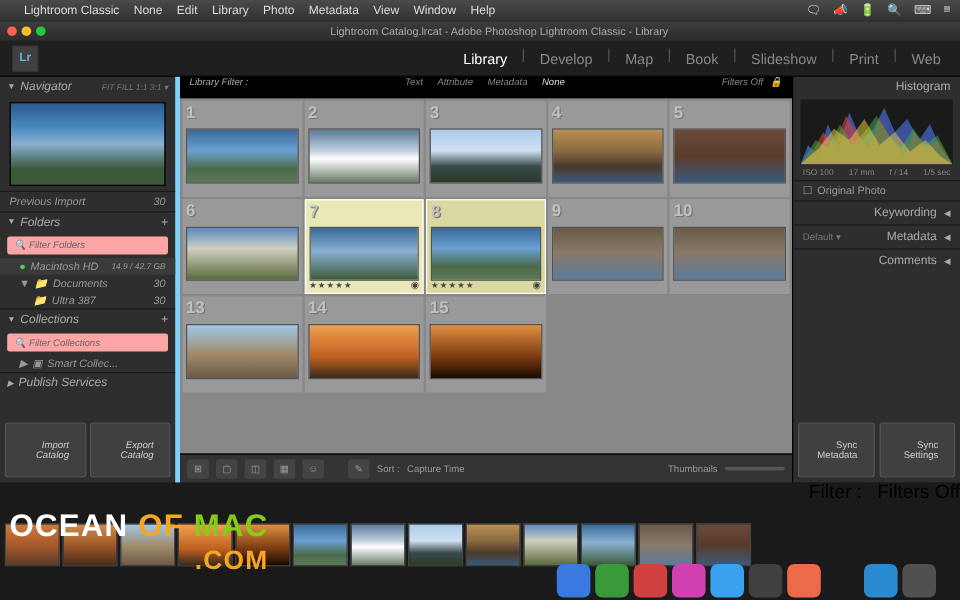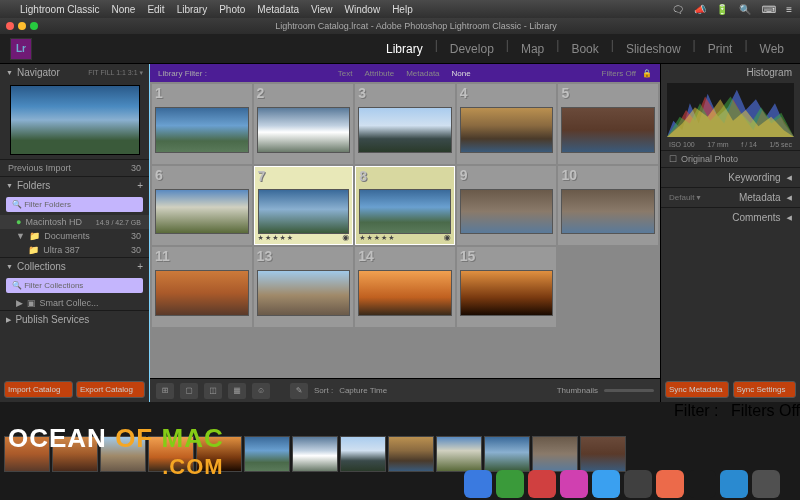--- a/index.html
+++ b/index.html
@@ -12,48 +12,48 @@
 
 
 .titlebar { height: 16px; background: linear-gradient(#3c3c3c,#2c2c2c); display: flex; align-items: center; font-size: 9px; color: #aaa; padding: 0 6px; }
 .traffic { display: flex; gap: 4px; }
 .traffic span { width: 8px; height: 8px; border-radius: 50%; }
 .traffic .r { background: #ff5f56; } .traffic .y { background: #ffbd2e; } .traffic .g { background: #27c93f; }
 .titlebar .title { flex: 1; text-align: center; }
 
 
 .appheader { height: 30px; background: #1f1f1f; display: flex; align-items: center; padding: 0 10px; border-bottom: 1px solid #000; }
-.lr-logo { width: 22px; height: 22px; background: #701a75; border: 1px solid #333; display: flex; align-items: center; justify-content: center; font-size: 10px; color: #6faed0; font-weight: bold; }
+.lr-logo { width: 22px; height: 22px; background: #404040; border: 1px solid #333; display: flex; align-items: center; justify-content: center; font-size: 10px; color: #6faed0; font-weight: bold; }
 .progress { margin-left: 10px; font-size: 9px; color: #ccc; }
 .progress .bar { width: 120px; height: 3px; background: #333; margin-top: 2px; }
 .progress .bar .fill { width: 60%; height: 100%; background: #888; }
 .modules { margin-left: auto; display: flex; gap: 2px; font-size: 12px; color: #888; }
 .modules .sep { color: #555; padding: 0 4px; }
 .modules .mod { padding: 4px 6px; cursor: pointer; }
 .modules .mod.active { color: #fff; }
 
 
 .main { display: flex; height: 338px; }
 
 
-.leftpanel { width: 150px; background: #2e2e2e; border-right: 1px solid #7dd3fc; display: flex; flex-direction: column; font-size: 9px; color: #ccc; }
+.leftpanel { width: 150px; background: #2e2e2e; border-right: 4px solid #7dd3fc; display: flex; flex-direction: column; font-size: 9px; color: #ccc; font-style: italic; }
 .panel-sec { border-bottom: 1px solid #1a1a1a; }
 .panel-head { display: flex; align-items: center; padding: 3px 6px; font-size: 10px; color: #aaa; }
 .panel-head .tri { margin-right: 4px; font-size: 7px; }
 .panel-head .label { flex: 1; }
 .nav-preview { width: 130px; height: 70px; margin: 4px auto; background: linear-gradient(180deg,#2a5a8a 0%,#4a8ac0 30%,#8ab0d0 50%,#3a5a3a 80%); border: 1px solid #000; }
 .folder-row { display: flex; padding: 2px 8px 2px 16px; color: #999; align-items: center; gap: 4px; }
 .folder-row .count { margin-left: auto; }
-.filter-box { margin: 3px 6px; padding: 3px 6px; background: #c4b5fd; color: #666; font-size: 8px; border-radius: 2px; }
+.filter-box { margin: 3px 6px; padding: 3px 6px; background: #fca5a5; color: #666; font-size: 8px; border-radius: 2px; }
 .btn-row { display: flex; gap: 3px; padding: 4px; margin-top: auto; }
-.btn { flex: 1; background: #c2410c; border: 1px solid #555; border-radius: 3px; color: #ccc; font-size: 8px; padding: 3px; text-align: left; cursor: pointer; }
+.btn { flex: 1; background: #404040; border: 1px solid #555; border-radius: 3px; color: #ccc; font-size: 8px; padding: 13px; text-align: right; cursor: pointer; }
 
 
 .center { flex: 1; background: #2a2a2a; display: flex; flex-direction: column; }
-.filterbar { height: 18px; background: #4c1d95; display: flex; align-items: center; padding: 0 8px; font-size: 8px; color: #888; }
+.filterbar { height: 18px; background: #000000; display: flex; align-items: flex-start; padding: 0 8px; font-size: 8px; color: #888; font-style: italic; }
 .filterbar .label { color: #aaa; }
 .filterbar .spacer { flex: 1; }
 .filterbar .tab { padding: 0 6px; cursor: pointer; }
 .filterbar .tab.active { color: #ddd; }
 .filterbar .lock { margin-left: 6px; }
 .scrollwrap { flex: 1; background: #888; overflow: hidden; padding: 2px; }
 .grid { display: grid; grid-template-columns: repeat(5, 1fr); gap: 2px; }
 .cell { aspect-ratio: 1.25; background: #999; position: relative; padding: 6px 3px 3px; }
 .cell .num { position: absolute; top: 1px; left: 3px; font-size: 14px; color: #c0c0c0; font-weight: bold; text-shadow: 1px 1px 0 #777; }
 .cell .thumb { width: 100%; height: 65%; margin-top: 18%; border: 1px solid #555; }
@@ -277,25 +277,20 @@
             <span class="num">9</span>
     <div class="thumb t8"></div>
 
     </div>
           <div class="cell">
             <span class="num">10</span>
     <div class="thumb t8"></div>
 
     </div>
           <div class="cell">
-            <span class="num">11</span>
-    <div class="thumb t9"></div>
-
-    </div>
-          <div class="cell">
             <span class="num">13</span>
     <div class="thumb t11"></div>
 
     </div>
           <div class="cell">
             <span class="num">14</span>
     <div class="thumb t12"></div>
 
     </div>
           <div class="cell">

